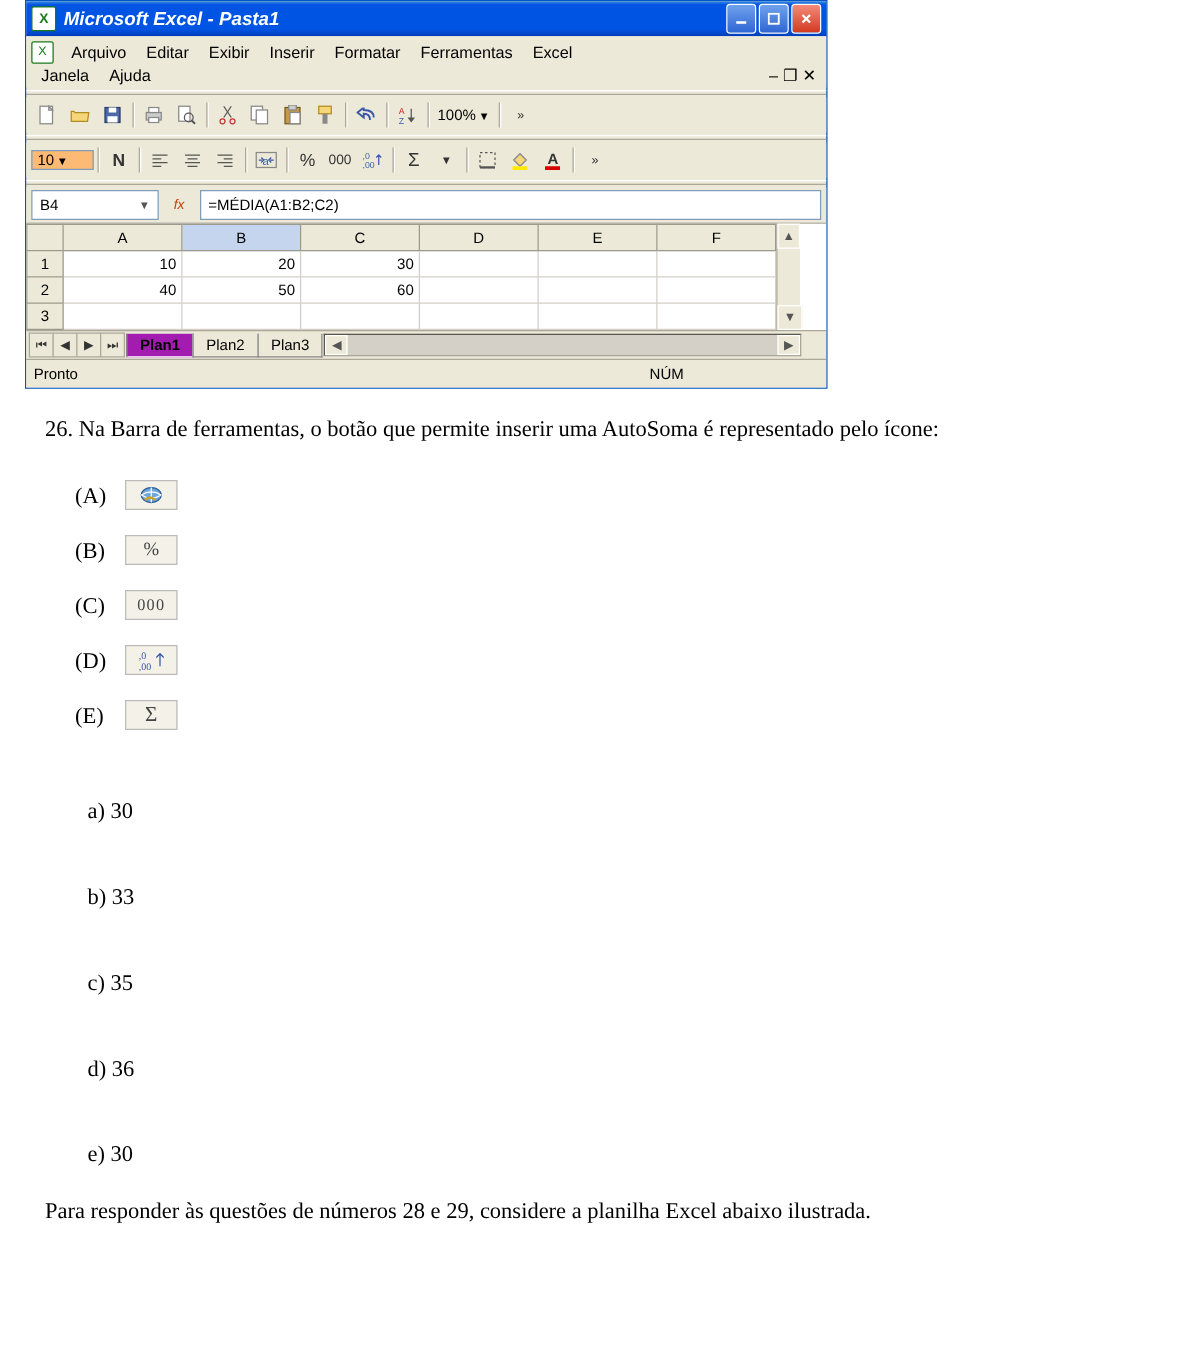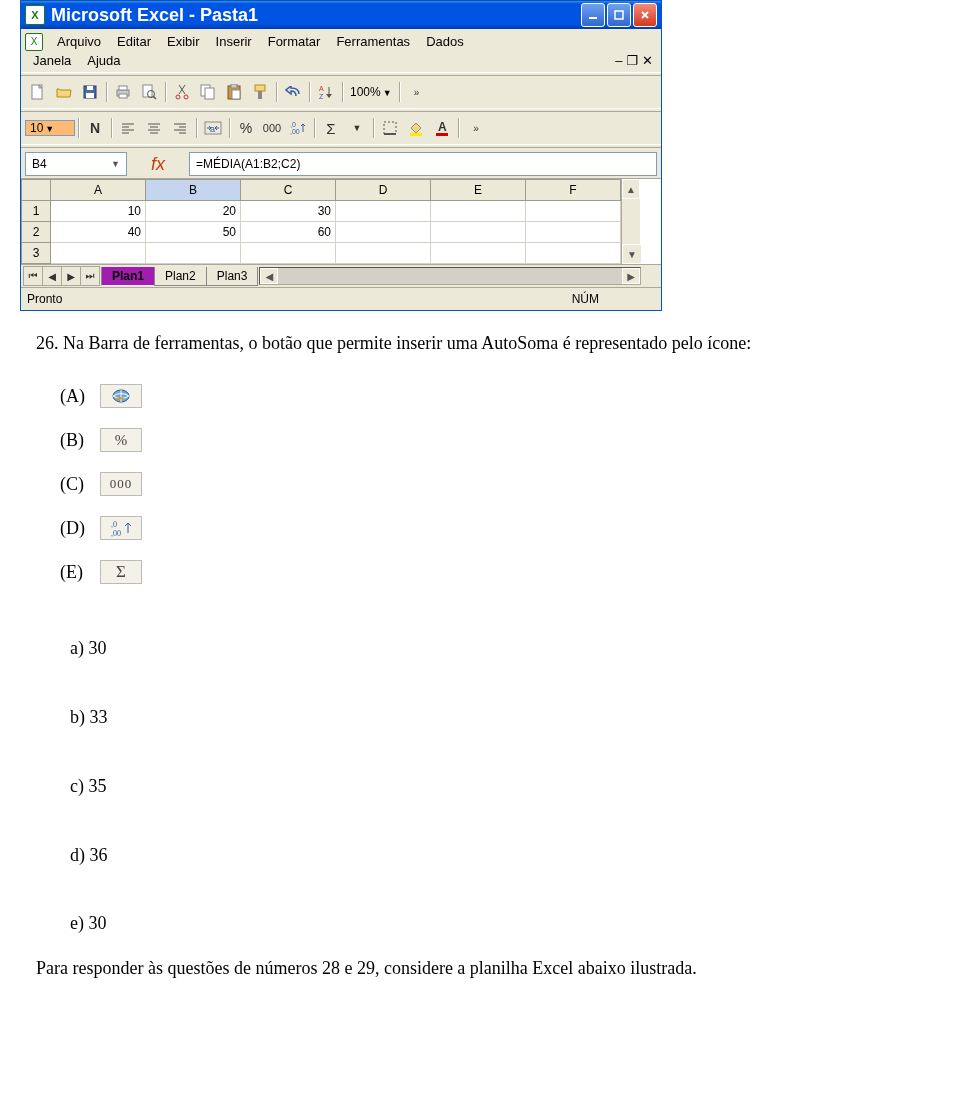--- a/index.html
+++ b/index.html
@@ -1,61 +1,61 @@
 <!DOCTYPE html>
 <html><head>
 <meta charset="utf-8">
 <style>
   body { margin:0; padding:0; font-family: Tahoma, Arial, sans-serif; background:#fff; width:960px; }
   .page { padding: 0 20px; }
   .excel-window { width:640px; border:1px solid #0055c4; background:#ece9d8; margin-bottom:20px; }
   .titlebar { height:28px; background: linear-gradient(to bottom,#3c8cde 0%,#0054e3 10%,#0054e3 80%,#003db6 100%); display:flex; align-items:center; padding:0 2px; }
   .titlebar .app-icon { width:18px; height:18px; background:#fff; border:1px solid #1a7a1a; display:flex; align-items:center; justify-content:center; font-size:11px; color:#1a7a1a; font-weight:bold; margin-left:2px; border-radius:2px;}
-  .titlebar .title { color:#fff; font-weight:bold; font-size:18px; margin-left:6px; flex:1; }
+  .titlebar .title { color:#fff; font-weight:bold; font-size:15px; font-style:italic; margin-left:6px; flex:1; }
   .winbtns { display:flex; gap:2px; margin-right:2px; }
   .winbtn { width:22px; height:22px; border:1px solid #fff; border-radius:3px; display:flex; align-items:center; justify-content:center; font-size:12px; color:#fff; }
   .winbtn.min,.winbtn.max{ background: linear-gradient(to bottom,#6fa2ec,#2f66d4);}
   .winbtn.close{ background: linear-gradient(to bottom,#f48a7a,#d43a20);}
   .menubar { background:#ece9d8; padding:3px 4px 0 4px; display:flex; flex-wrap:wrap; align-items:center; font-size:13px; }
   .menubar .app-icon-small { width:16px; height:16px; background:#fff; border:1px solid #1a7a1a; font-size:10px; color:#1a7a1a; display:flex; align-items:center; justify-content:center; margin-right:6px; border-radius:2px;}
   .menubar .menuitem { padding:2px 8px; cursor:pointer; }
   .menubar .right-ctrl { margin-left:auto; display:flex; gap:4px; padding-right:4px;}
   .right-ctrl span { font-size:13px; cursor:pointer;}
   .divider-h { height:2px; border-top:1px solid #fff; border-bottom:1px solid #aca899; margin:2px 0; width:100%; }
   .toolbar { display:flex; align-items:center; padding:2px 4px; background:#ece9d8; gap:0; }
   .tbtn { width:24px; height:22px; display:flex; align-items:center; justify-content:center; font-size:14px; color:#333; cursor:pointer; border:1px solid transparent; border-radius:3px;}
   .tsep { width:1px; height:20px; background:#aca899; margin:0 3px; box-shadow:1px 0 0 #fff;}
   .zoom { font-size:12px; padding:0 4px; }
   .zoom .arrow { font-size:9px; margin-left:2px;}
   .chev { font-size:10px; letter-spacing:-2px;}
-  .formulabar { display:flex; align-items:center; padding:2px 4px; background:#ece9d8; gap:20px;}
+  .formulabar { display:flex; align-items:center; padding:2px 4px; background:#ece9d8; gap:8px;}
   .namebox { width:88px; height:20px; background:#fff; border:1px solid #7f9db9; font-size:12px; padding:1px 6px; display:flex; align-items:center; }
   .namebox .arrow{margin-left:auto;font-size:9px;color:#555;}
-  .fx { font-style:italic; font-size:18px; padding:0 4px; color:#c2410c;}
+  .fx { font-style:italic; font-size:11px; padding:0 4px; color:#c2410c;}
   .formula { flex:1; height:20px; background:#fff; border:1px solid #7f9db9; font-size:12px; padding:1px 6px; display:flex; align-items:center;}
   .sheet-area { background:#fff; border-top:1px solid #aca899; display:flex;}
   .grid {border-collapse:collapse; font-size:12px; }
   .grid th { background:#ece9d8; border:1px solid #9c9a8c; font-weight:normal; height:18px;}
   .grid th.col { width:92px; }
   .grid th.col.sel { background:#c4d5ed;}
   .grid th.row { width:26px; background:#ece9d8; text-align:center;}
   .grid th.corner{width:26px; background:#ece9d8;}
   .grid td { border:1px solid #d4d0c8; height:18px; text-align:right; padding:0 4px;}
   .vscroll { width:18px; background:#ece9d8; border-left:1px solid #aca899; position:relative;}
   .varrow { height:18px; background:#ece9d8; border:1px solid #fff; display:flex; align-items:center; justify-content:center; font-size:10px; color:#555;}
   .tabs-row { display:flex; align-items:center; background:#ece9d8; border-top:1px solid #aca899; height:22px; font-size:12px;}
   .nav-btns { display:flex; padding:0 2px;}
   .nav-btns .nbtn{width:18px;height:18px;display:flex;align-items:center;justify-content:center;border:1px solid #aca899; background:#ece9d8; font-size:10px;color:#333; margin-right:-1px;}
   .tab { padding:0 10px; background:#ece9d8; border:1px solid #888; border-top:none; height:18px; display:flex; align-items:center; position:relative; margin-right:-1px;}
   .tab.active { background:#a21caf; font-weight:bold; border-bottom:1px solid #fff;}
   .hscroll { flex:1; display:flex; align-items:center; background:#d4d0c8; margin:0 2px; border:1px inset #aca899; height:16px;}
   .harrow {width:16px;height:14px;background:#ece9d8;border:1px solid #fff;display:flex;align-items:center;justify-content:center;font-size:10px;color:#555;}
   .htrack{flex:1;}
   .statusbar { display:flex; background:#ece9d8; border-top:1px solid #aca899; font-size:12px; padding:2px 6px; height:18px; align-items:center;}
-  .statusbar .num { margin-left:auto; margin-right:56px;}
+  .statusbar .num { margin-left:auto; margin-right:108px;}
   .question { font-family: "Times New Roman", serif; font-size:18px; line-height:1.4; margin:18px 16px; }
   .options { margin:10px 0 10px 40px; }
   .option { font-family: "Times New Roman", serif; font-size:18px; display:flex; align-items:center; height:44px;}
   .option .letter{width:40px;}
   .opt-img { display:inline-flex; align-items:center; justify-content:center; min-width:32px; height:22px; border:1px solid #bbb; background:#f4f2e8; padding:0 4px; font-size:14px; color:#444;}
   .answers { margin-left:50px;}
   .answers div{ font-family: "Times New Roman", serif; font-size:18px; line-height:1.6;margin-top:40px;}
   svg { display:block;}
 </style>
 </head>
@@ -89,21 +89,21 @@
   </div>
 
   <div class="menubar">
     <div class="app-icon-small">X</div>
     <span class="menuitem"><span>Arquivo</span></span>
     <span class="menuitem"><span>Editar</span></span>
     <span class="menuitem"><span>Exibir</span></span>
     <span class="menuitem"><span>Inserir</span></span>
     <span class="menuitem"><span>Formatar</span></span>
     <span class="menuitem"><span>Ferramentas</span></span>
-    <span class="menuitem"><span>Dados</span></span>
+    <span class="menuitem"><span>Excel</span></span>
     <div style="flex-basis:100%;height:0;"></div>
     <span class="menuitem"><span>Janela</span></span>
     <span class="menuitem"><span>Ajuda</span></span>
     <div class="right-ctrl">
       <span>–</span>
       <span>❐</span>
       <span>✕</span>
     </div>
   </div>
   <div class="divider-h"></div>

